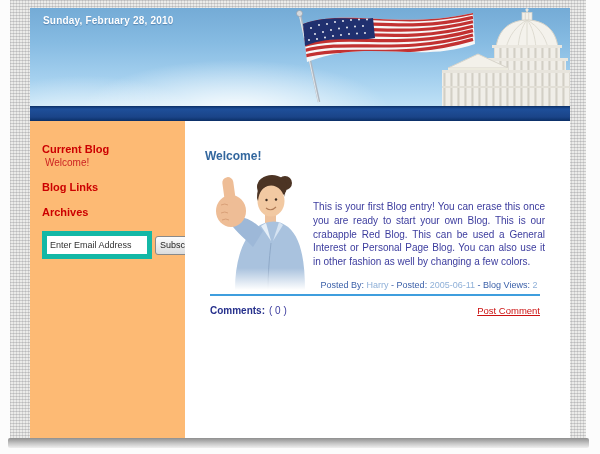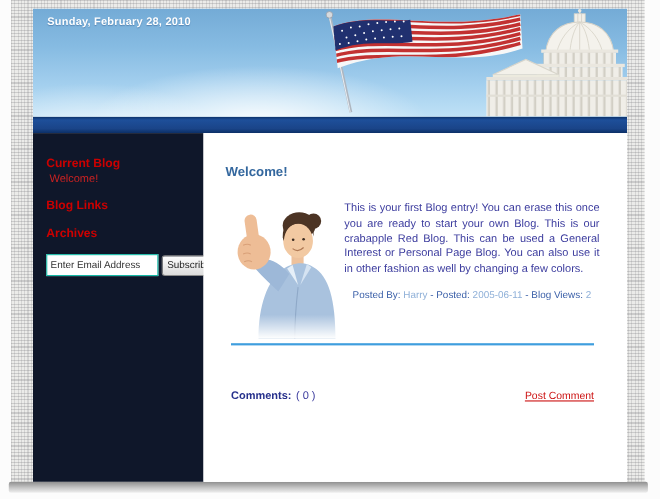--- a/index.html
+++ b/index.html
@@ -27,40 +27,40 @@
   .hdr-date{position:absolute;left:13px;top:7px;color:#fff;font-size:10px;font-weight:bold;letter-spacing:.2px;text-shadow:0 1px 1px rgba(40,80,130,.45);}
   .hdr-title{position:absolute;left:15px;top:21px;color:#fff;font-size:21px;font-style:italic;font-family:"DejaVu Serif",serif;letter-spacing:1.5px;text-shadow:0 1px 2px rgba(40,80,130,.5);}
   .flag-svg{position:absolute;left:263px;top:0;width:185px;height:96px;}
   .capitol-svg{position:absolute;right:0;bottom:0;width:128px;height:98px;}
 
   
   .navbar{height:15px;flex:none;background:linear-gradient(180deg,#0b2f66 0,#1e4f9a 3px,#1a4488 11px,#0b2f66 15px);}
 
   
   .content{flex:1;display:flex;min-height:0;}
-  .sidebar{width:155px;flex:none;background:#0f172a;box-sizing:border-box;padding:22px 6px 0 12px;}
+  .sidebar{width:155px;flex:none;background:#fdba74;box-sizing:border-box;padding:22px 6px 0 12px;}
   .sb-sec{margin-bottom:13px;}
   .sb-head{margin:0 0 2px;font-size:11px;font-weight:bold;color:#cc0000;}
   .sb-link{display:block;margin-left:3px;font-size:10px;color:#cc2222;text-decoration:none;}
   .sub-row{display:flex;gap:3px;margin-top:4px;align-items:center;}
-  .sub-row input{width:94px;height:16px;font-size:9px;border:1px solid #14b8a6;padding:1px 3px;box-sizing:content-box;font-family:"Liberation Sans",sans-serif;color:#333;}
+  .sub-row input{width:94px;height:16px;font-size:9px;border:5px solid #14b8a6;padding:1px 3px;box-sizing:content-box;font-family:"Liberation Sans",sans-serif;color:#333;}
   .sub-row button{font-size:9px;height:19px;padding:0 4px;background:linear-gradient(#fdfdfd,#dcdcdc);border:1px solid #8a8a8a;border-radius:3px;font-family:"Liberation Sans",sans-serif;color:#222;}
 
   .main{flex:1;background:#fff;box-sizing:border-box;padding:28px 25px 0 20px;}
   .post-title{margin:0;font-size:12px;font-weight:bold;color:#33679e;}
-  .entry{display:flex;margin-top:20px;}
+  .entry{display:flex;margin-top:2px;align-items:flex-end;}
   .photo{width:102px;height:125px;flex:none;}
   .entry-text{flex:1;margin-left:6px;}
   .post-body{margin:0;font-size:10px;line-height:1.38;color:#3c3c9e;text-align:justify;}
   .posted{margin-top:11px;text-align:center;font-size:9px;}
   .posted .lbl{color:#3a5fa8;font-weight:normal;}
   .posted .val{color:#8fb0d8;}
   .divider{height:2px;background:#3f9ede;margin:4px 5px 0 5px;}
   .comments-row{display:flex;align-items:baseline;margin:9px 5px 0 5px;}
-  .comments-label{font-size:10px;font-weight:bold;color:#26308c;margin-top:32px;}
+  .comments-label{font-size:10px;font-weight:bold;color:#26308c;}
   .comments-count{font-size:10px;color:#3c3c9e;margin-left:4px;}
   .post-comment{margin-left:auto;font-size:9.5px;color:#cc1111;}
 </style>
 </head>
 <body>
 
 <div class="stage">
   <div class="texture"></div>
   <div class="page-shadow"></div>
 

